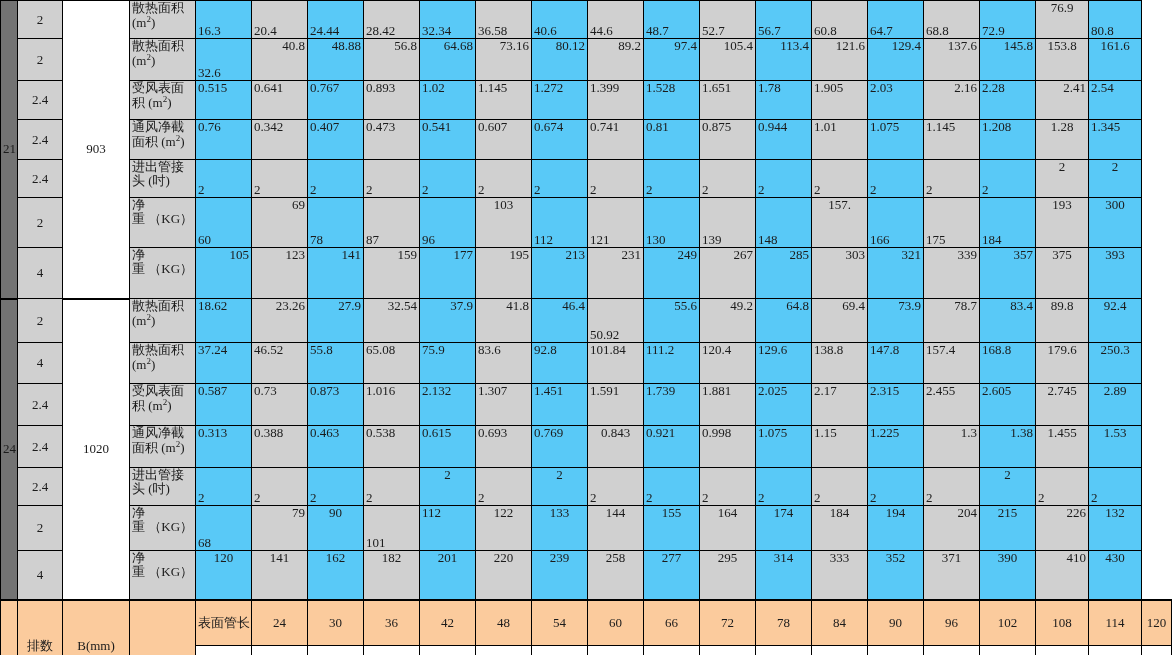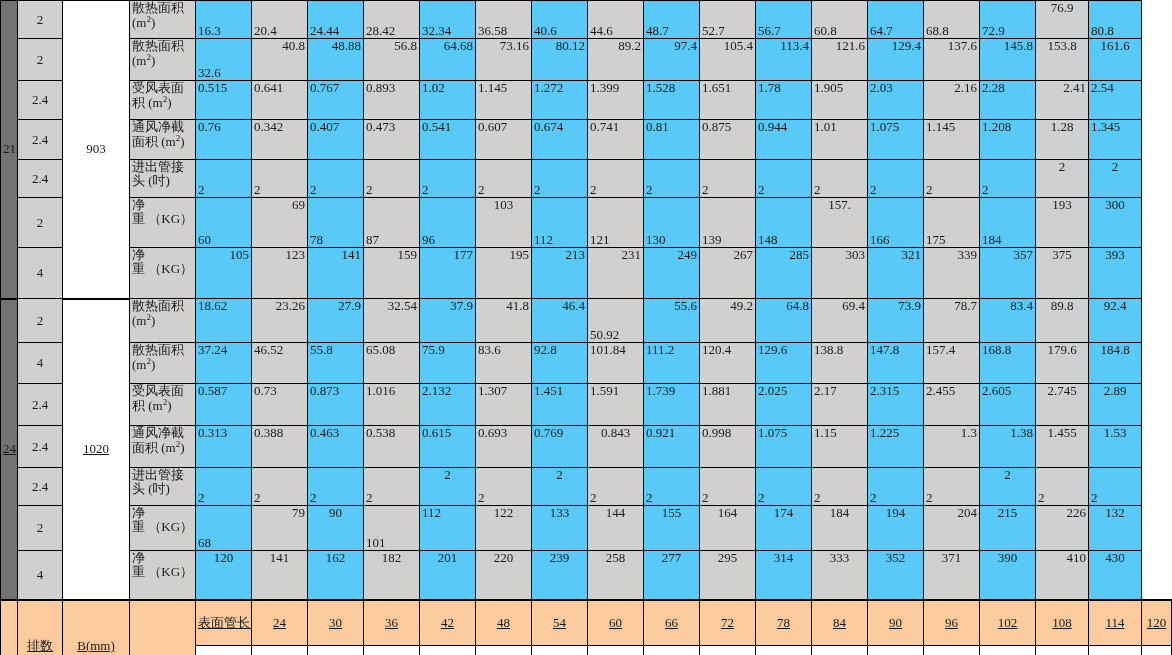--- a/index.html
+++ b/index.html
@@ -46,21 +46,21 @@
     letter-spacing:1px;
     text-align:center;
     vertical-align:middle;
     white-space:nowrap;
   }
   .foot-label{background:#fbcb9d;text-align:center;vertical-align:middle;font-size:13px;}
   .foot-sub{background:#fbcb9d;text-align:center;vertical-align:middle;white-space:normal;line-height:1.1;font-size:13px;}
   .foot-amm{background:#ffffff;text-align:center;vertical-align:middle;font-size:13px;color:#7a5c12;}
   .foot-inch{background:#fbcb9d;text-align:center;vertical-align:middle;font-size:13px;}
   .foot-val{background:#ffffff;text-align:center;vertical-align:middle;font-size:13px;}
-  .thickline{border-top:2px solid #000 !important;text-decoration:underline;}
+  .thickline{border-top:2px solid #000 !important;}
 </style>
 </head>
 <body>
 
 <div id="sheet">
   <table class="grid">
     <colgroup>
       <col style="width:17px">
       <col style="width:45px">
       <col style="width:67px">
@@ -268,21 +268,21 @@
           <td class="f-blue a-tl">92.8</td>
           <td class="f-gray a-tl">101.84</td>
           <td class="f-blue a-tl">111.2</td>
           <td class="f-gray a-tl">120.4</td>
           <td class="f-blue a-tl">129.6</td>
           <td class="f-gray a-tl">138.8</td>
           <td class="f-blue a-tl">147.8</td>
           <td class="f-gray a-tl">157.4</td>
           <td class="f-blue a-tl">168.8</td>
           <td class="f-gray a-tc">179.6</td>
-          <td class="f-blue a-tc">184.8</td>
+          <td class="f-blue a-tc">250.3</td>
         </tr>
         <tr style="height: 42px;">
           <td class="idx-rows">2.4</td>
           <td class="rowname">受风表面<br>积 (m<sup>2</sup>)</td>
           <td class="f-blue a-tl">0.587</td>
           <td class="f-gray a-tl">0.73</td>
           <td class="f-blue a-tl">0.873</td>
           <td class="f-gray a-tl">1.016</td>
           <td class="f-blue a-tl">2.132</td>
           <td class="f-gray a-tl">1.307</td>

